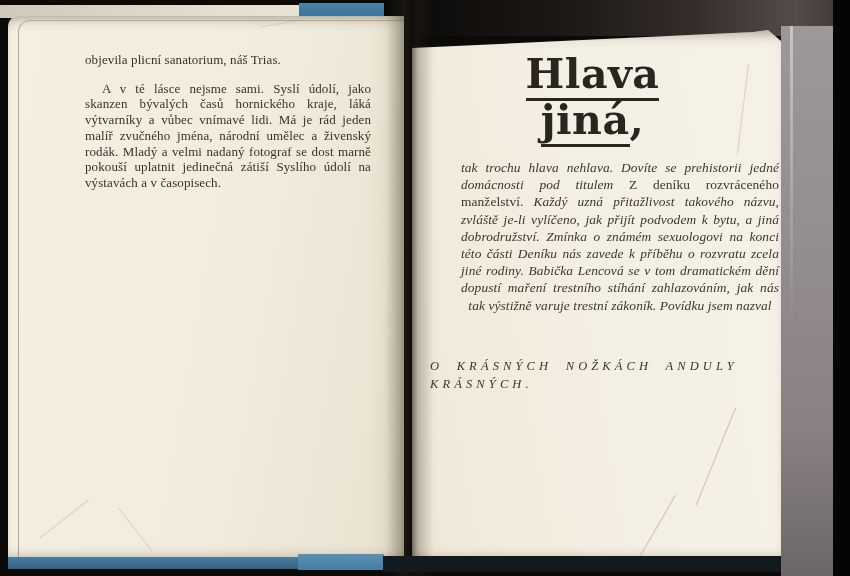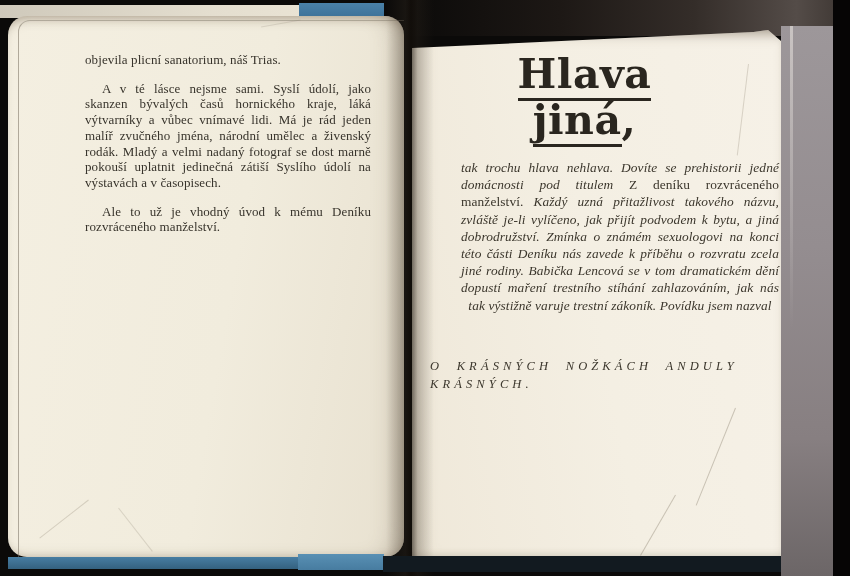--- a/index.html
+++ b/index.html
@@ -50,21 +50,20 @@
   }
 
   
   .page-left {
     left: 8px; top: 16px; width: 396px; height: 541px;
     background: linear-gradient(100deg, #f4efe1 0%, #f1ecdd 55%, #e8e1d0 100%);
     border-top-left-radius: 10px;
     box-shadow: inset -20px 0 24px -13px rgba(95,80,60,.38),
                 inset 0 9px 11px -7px rgba(125,110,90,.55),
                 inset 0 -6px 8px -6px rgba(110,95,75,.35);
-    border-radius: 19px;
   }
   .endpaper-line {
     position: absolute; left: 10px; top: 4px; right: 0; bottom: 0;
     border-left: 1px solid rgba(120,112,98,.55);
     border-top: 1px solid rgba(120,112,98,.42);
     border-top-left-radius: 12px;
   }
   .page-right {
     left: 412px; top: 30px; width: 369px; height: 527px;
     background: linear-gradient(260deg, #f6f1e7 0%, #f4efe3 50%, #efe8d9 100%);
@@ -86,21 +85,21 @@
     position: absolute; left: 77px; top: 36px; width: 286px;
     font-size: 13px; line-height: 15.7px;
     color: #37332b; text-align: justify;
     letter-spacing: .1px;
   }
   .lp-text p { margin: 0; }
   .lp-text p.indent { text-indent: 17px; margin-top: 13px; }
 
   
   .heading {
-    position: absolute; left: 0; top: 21px; width: 345px;
+    position: absolute; left: 8px; top: 21px; width: 345px;
     text-align: center;
     font-family: "DejaVu Serif", serif;
     font-weight: bold; font-size: 41px; line-height: 46px;
     letter-spacing: .5px; color: #2a261f;
   }
   .heading .u { border-bottom: 3px solid #2a261f; }
   .intro {
     position: absolute; left: 49px; top: 129px; width: 318px;
     font-style: italic; font-size: 13.4px; line-height: 17.2px;
     color: #3b362c; text-align: justify; text-align-last: center;
@@ -131,21 +130,20 @@
 
   <div class="abs top-sliver"></div>
   <div class="abs teal-top"></div>
   <div class="abs top-right-dark"></div>
 
   <div class="abs page-left">
     <div class="endpaper-line"></div>
     <div class="lp-text">
       <p>objevila plicní sanatorium, náš Trias.</p>
       <p class="indent">A v té lásce nejsme sami. Syslí údolí, jako skanzen bývalých časů hornického kraje, láká výtvarníky a vůbec vnímavé lidi. Má je rád jeden malíř zvučného jména, národní umělec a živenský rodák. Mladý a velmi nadaný fotograf se dost marně pokouší uplatnit jedinečná zátiší Syslího údolí na výstavách a v časopisech.</p>
-      <p class="indent">Ale to už je vhodný úvod k mému Deníku rozvráceného manželství.</p>
     </div>
   </div>
 
   <div class="abs page-right">
     <div class="heading">
       <span class="u">Hlava</span><br>
       <span class="u">jiná</span><span>,</span>
     </div>
     <div class="intro">
       <span>tak trochu hlava nehlava. Dovíte se prehistorii jedné domácnosti pod titulem </span><span class="roman">Z deníku rozvráceného manželství.</span><span> Každý uzná přitažlivost takového názvu, zvláště je-li vylíčeno, jak přijít podvodem k bytu, a jiná dobrodružství. Zmínka o známém sexuologovi na konci této části Deníku nás zavede k příběhu o rozvratu zcela jiné rodiny. Babička Lencová se v tom dramatickém dění dopustí maření trestního stíhání zahlazováním, jak nás tak výstižně varuje trestní zákoník. Povídku jsem nazval</span>

